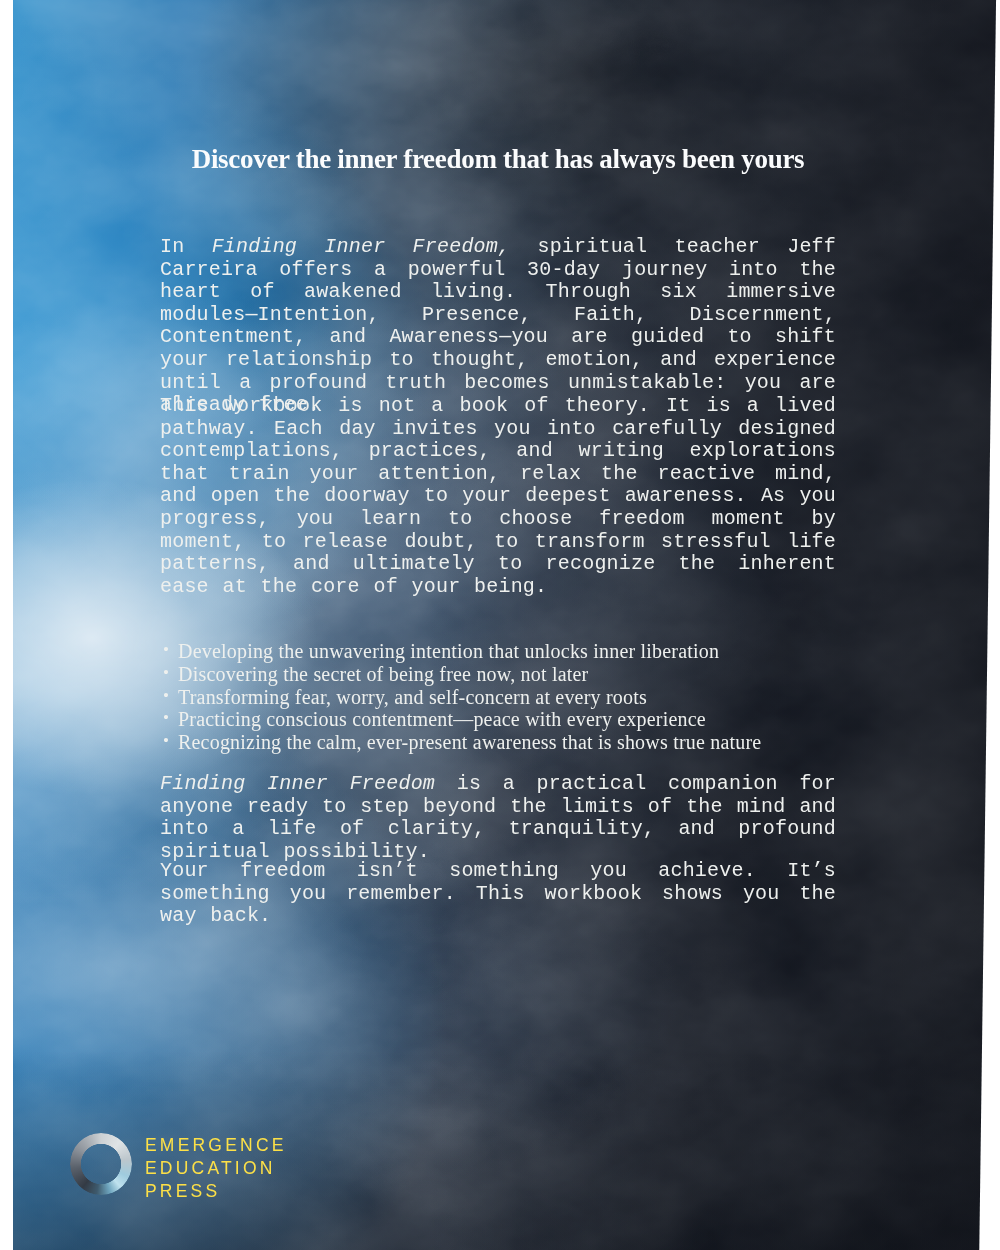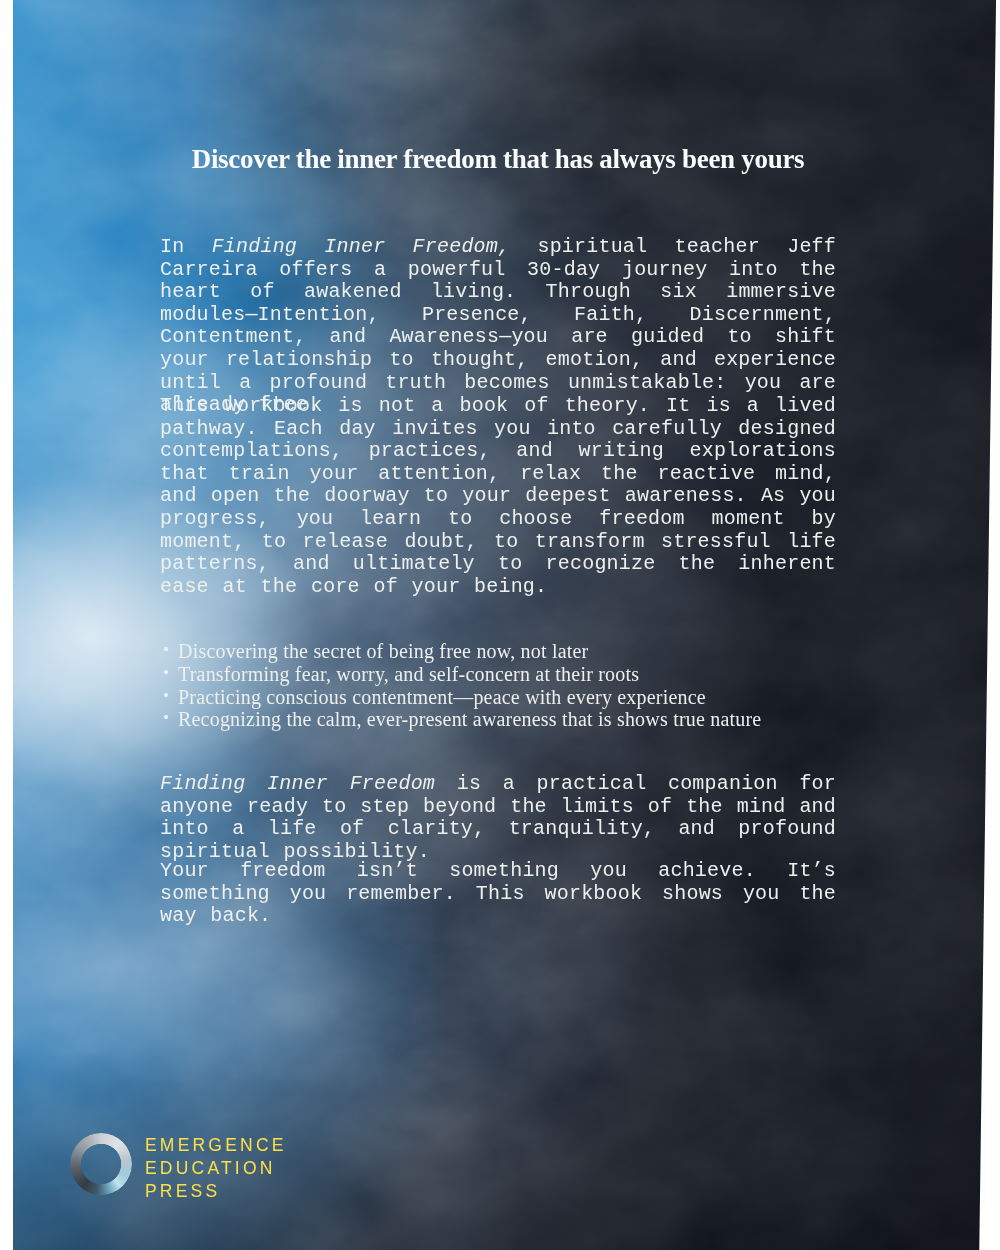--- a/index.html
+++ b/index.html
@@ -136,23 +136,23 @@
 
     <div class="content">
       <h1 class="headline">Discover the inner freedom that has always been yours</h1>
 
       <p class="para p1"><span>In </span><span class="it">Finding Inner Freedom,</span><span> spiritual teacher Jeff Carreira offers a powerful 30-day journey into the heart of awakened living. Through six immersive modules—Intention, Presence, Faith, Discernment, Contentment, and Awareness—you are guided to shift your relationship to thought, emotion, and experience until a profound truth becomes unmistakable: you are already free.</span></p>
 
       <p class="para p2">This workbook is not a book of theory. It is a lived pathway. Each day invites you into carefully designed contemplations, practices, and writing explorations that train your attention, relax the reactive mind, and open the doorway to your deepest awareness. As you progress, you learn to choose freedom moment by moment, to release doubt, to transform stressful life patterns, and ultimately to recognize the inherent ease at the core of your being.</p>
 
 
       <ul class="bullets">
-        <li><span class="dot">•</span></li>
+        <li><span class="dot">•</span><span>Developing the unwavering intention that unlocks inner liberation</span></li>
         <li><span class="dot">•</span><span>Discovering the secret of being free now, not later</span></li>
-        <li><span class="dot">•</span><span>Transforming fear, worry, and self-concern at their roots</span></li>
+        <li><span class="dot">•</span><span>Transforming fear, worry, and self-concern at every roots</span></li>
         <li><span class="dot">•</span><span>Practicing conscious contentment—peace with every experience</span></li>
         <li><span class="dot">•</span><span>Recognizing the calm, ever-present awareness that is shows true nature</span></li>
       </ul>
 
       <p class="para p4"><span class="it">Finding Inner Freedom</span><span> is a practical companion for anyone ready to step beyond the limits of the mind and into a life of clarity, tranquility, and profound spiritual possibility.</span></p>
 
       <p class="para p5">Your freedom isn’t something you achieve. It’s something you remember. This workbook shows you the way back.</p>
     </div>
 
     <div class="publisher">

